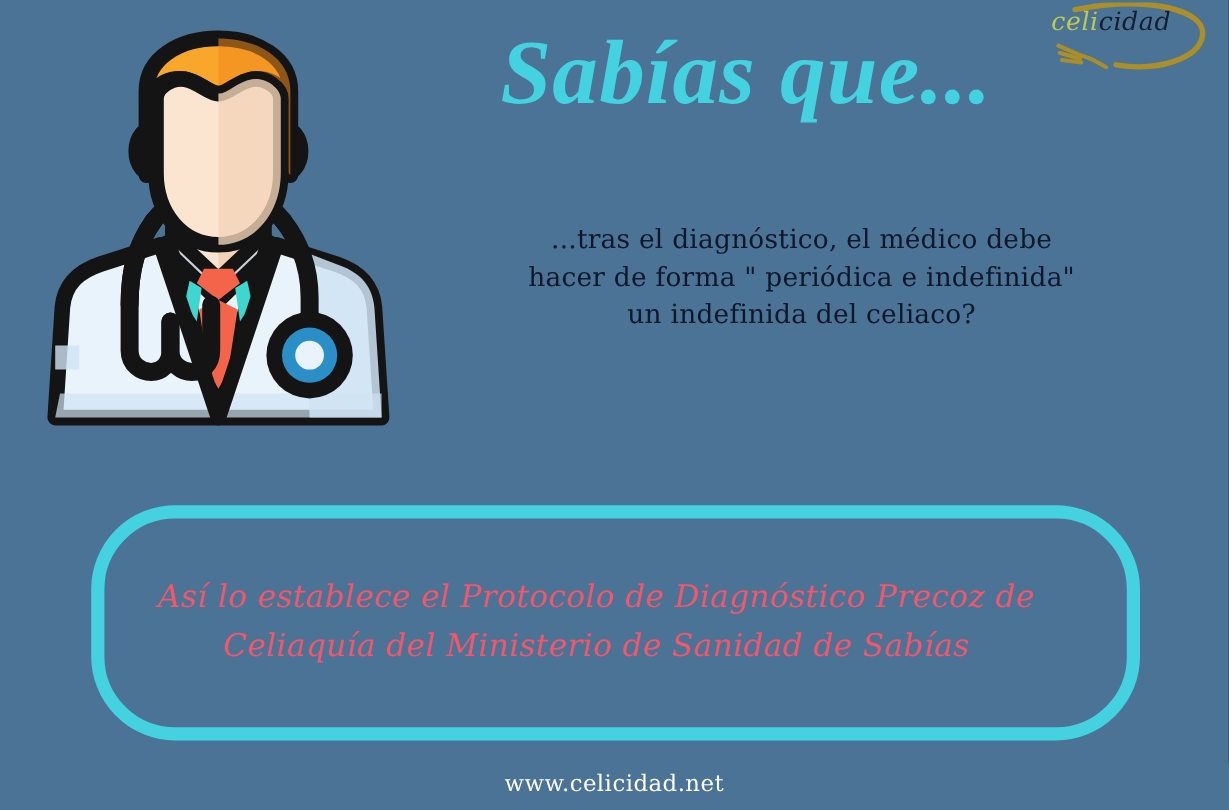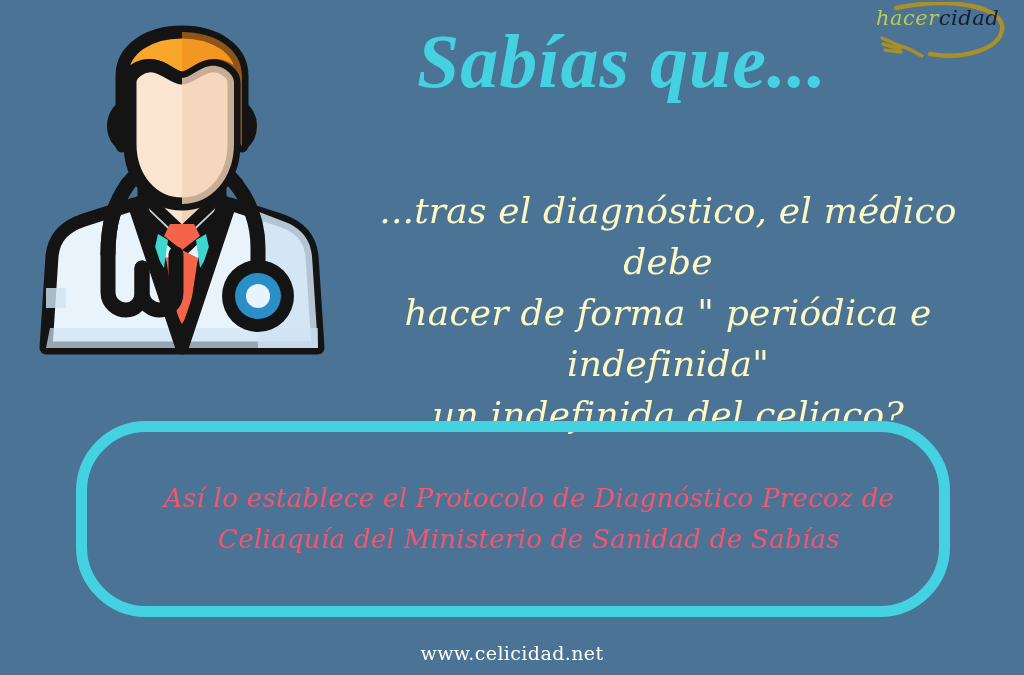--- a/index.html
+++ b/index.html
@@ -64,42 +64,41 @@
     white-space: nowrap;
   }
 
   
   #question {
     position: absolute;
     left: 332px;
     top: 185px;
     width: 672px;
     text-align: center;
-    color: #fef9c3;
-    font-family: "DejaVu Serif", serif;
-    font-style: italic;
-    font-size: 36px;
+    color: #0f172a;
+    font-family: "DejaVu Serif", serif;
+    font-size: 22px;
     line-height: 1.42;
     letter-spacing: 0.2px;
   }
   #question .line { display: block; }
 
   
   #callout {
     position: absolute;
     left: 76px;
     top: 421px;
     width: 874px;
     height: 196px;
     border: 11px solid #45d2e0;
     border-radius: 70px;
     box-sizing: border-box;
     display: flex;
     align-items: center;
-    justify-content: flex-end;
+    justify-content: flex-start;
   }
   #callout-text {
     width: 820px;
     text-align: center;
     color: #f4566b;
     font-family: "DejaVu Serif", serif;
     font-style: italic;
     font-size: 26px;
     line-height: 1.58;
     letter-spacing: 0.3px;
@@ -128,21 +127,21 @@
     <svg width="150" height="62" viewBox="0 0 150 62">
       <path d="M36 6 C95 -6 146 6 142 28 C139 47 104 58 70 52" fill="none" stroke="#b09023" stroke-width="4.5" stroke-linecap="round" opacity="0.95"></path>
       <g stroke="#b09023" stroke-width="3.4" stroke-linecap="round" fill="none" opacity="0.95">
         <path d="M22 36 L40 44"></path>
         <path d="M23 42 L40 47"></path>
         <path d="M25 48 L41 50"></path>
         <path d="M40 44 C50 46 54 50 62 54"></path>
       </g>
     </svg>
     <div id="logo-word">
-      <span class="part-a">hacer</span><span class="part-b">cidad</span>
+      <span class="part-a">celi</span><span class="part-b">cidad</span>
     </div>
   </div>
 
   <div id="doctor">
     <svg width="320" height="350" viewBox="0 0 320 350">
 
       <path d="M24 330
                L30 238
                C32 218 44 208 62 202
                L112 186

